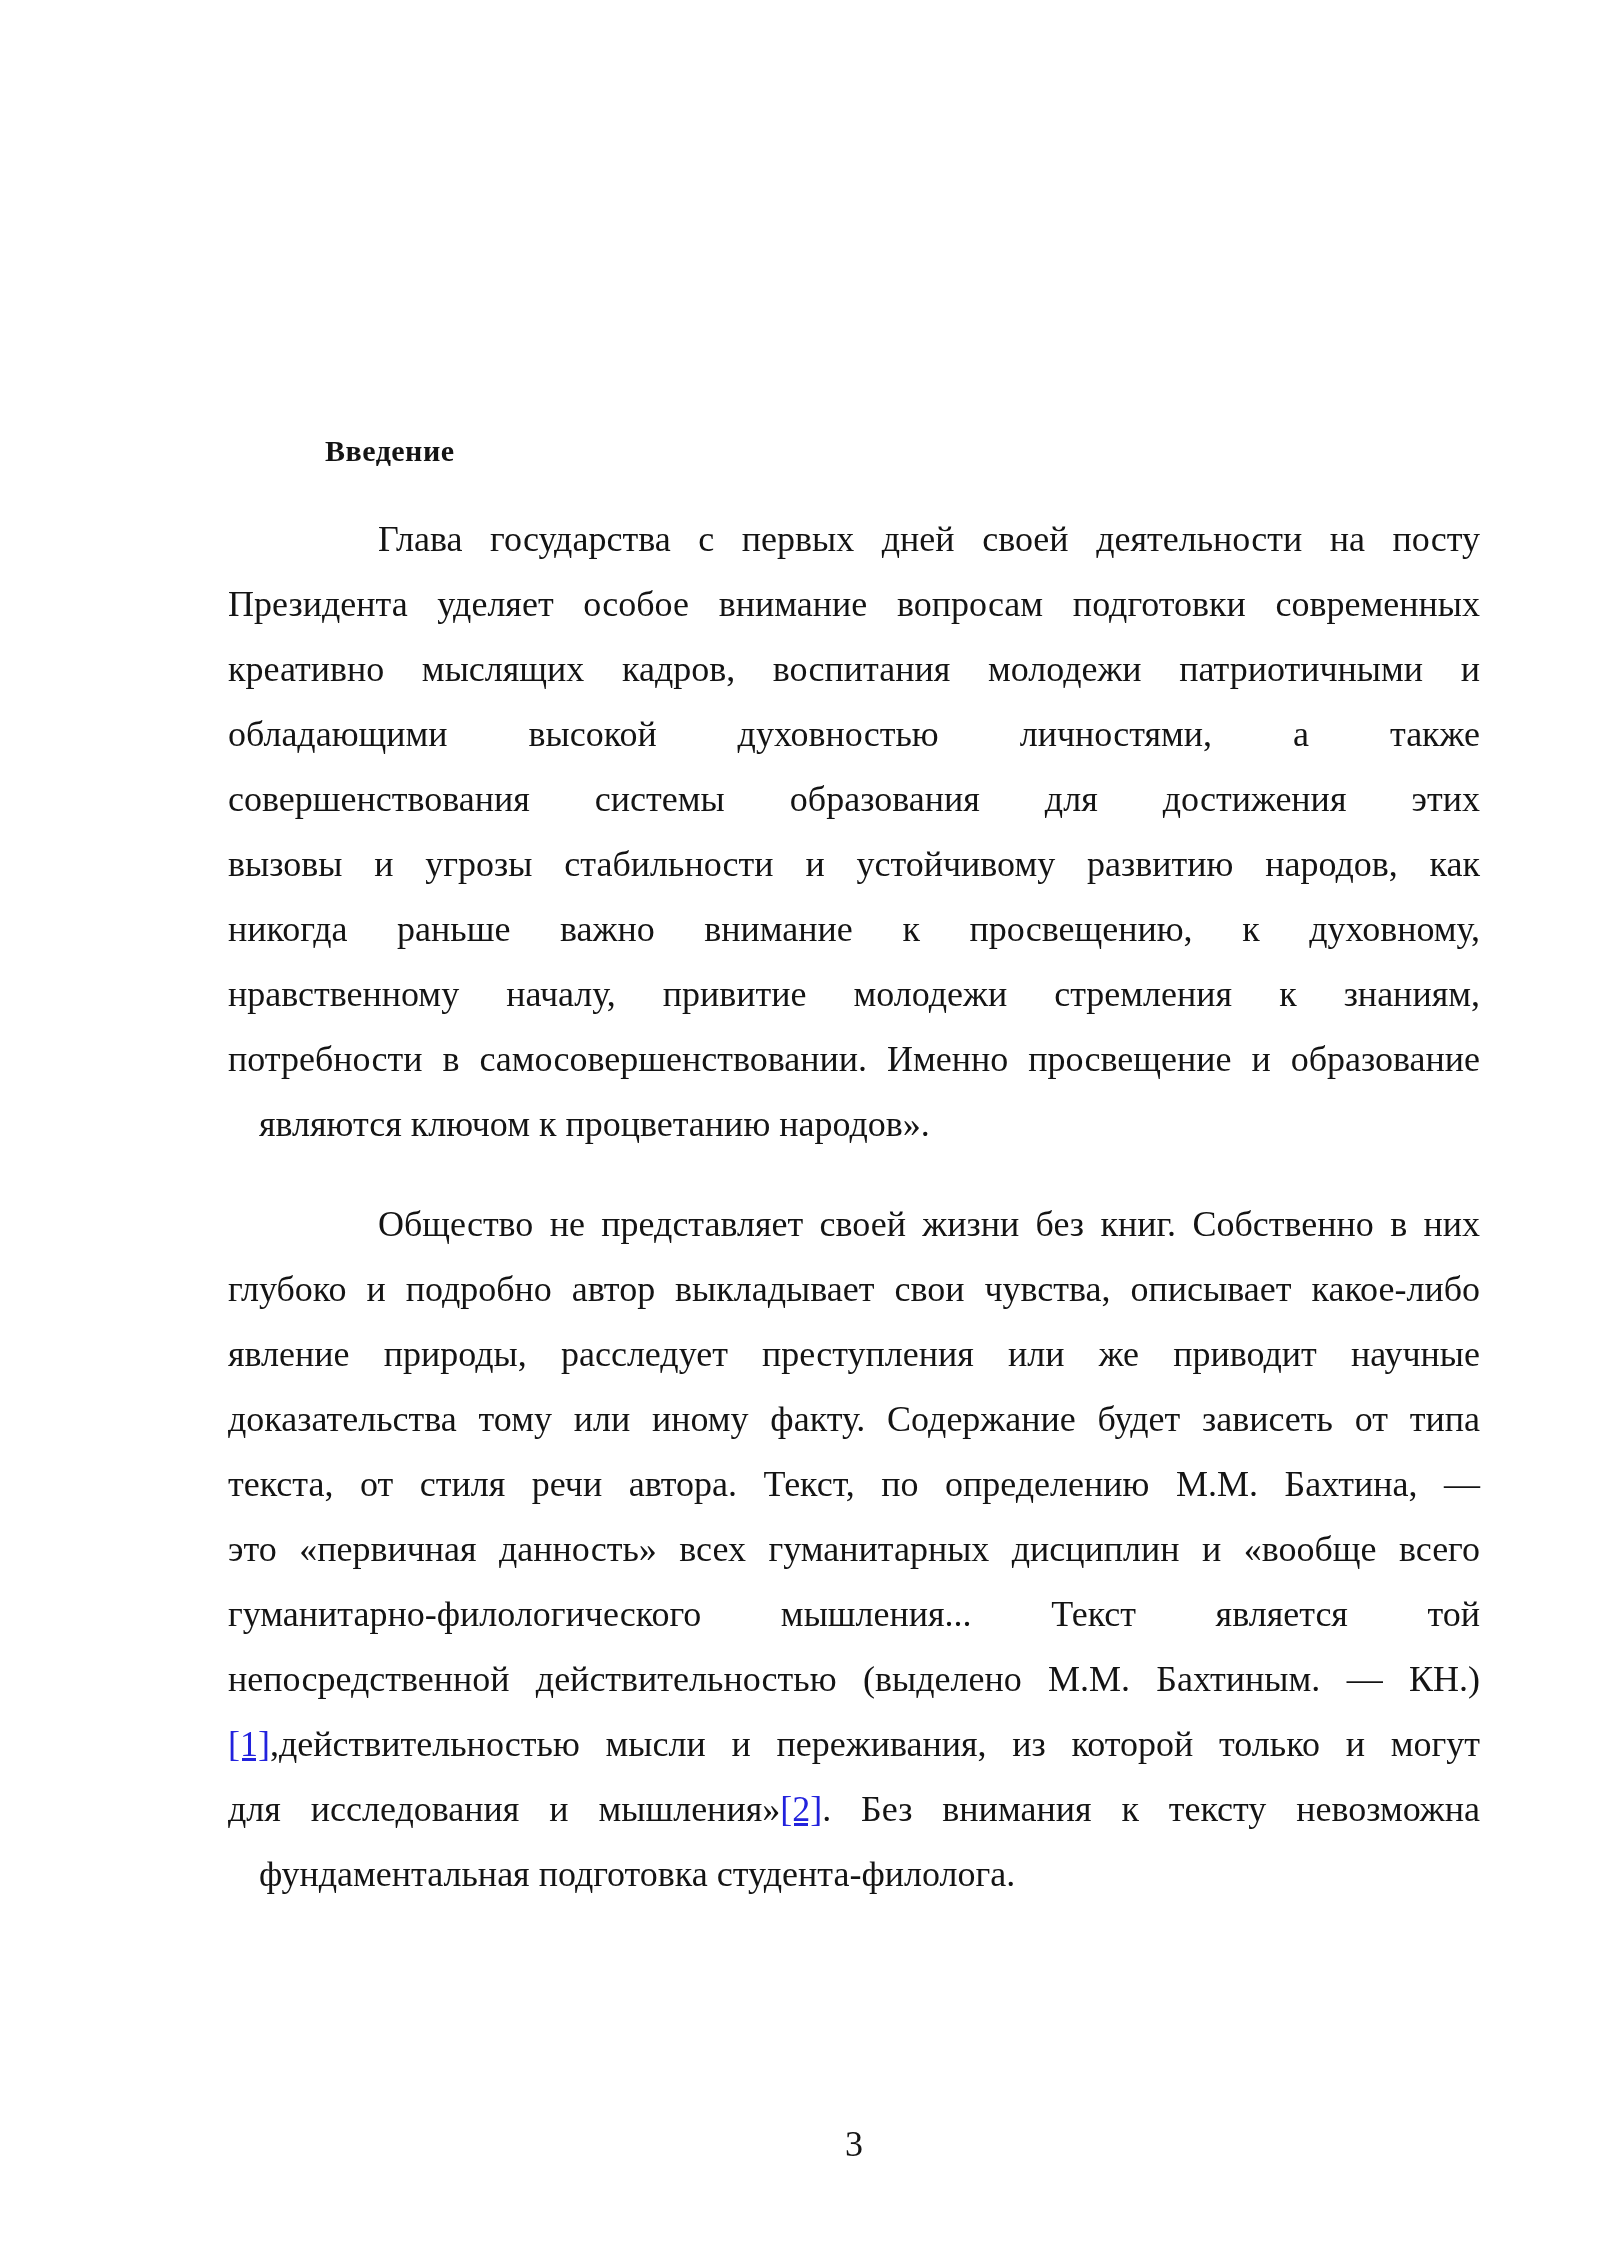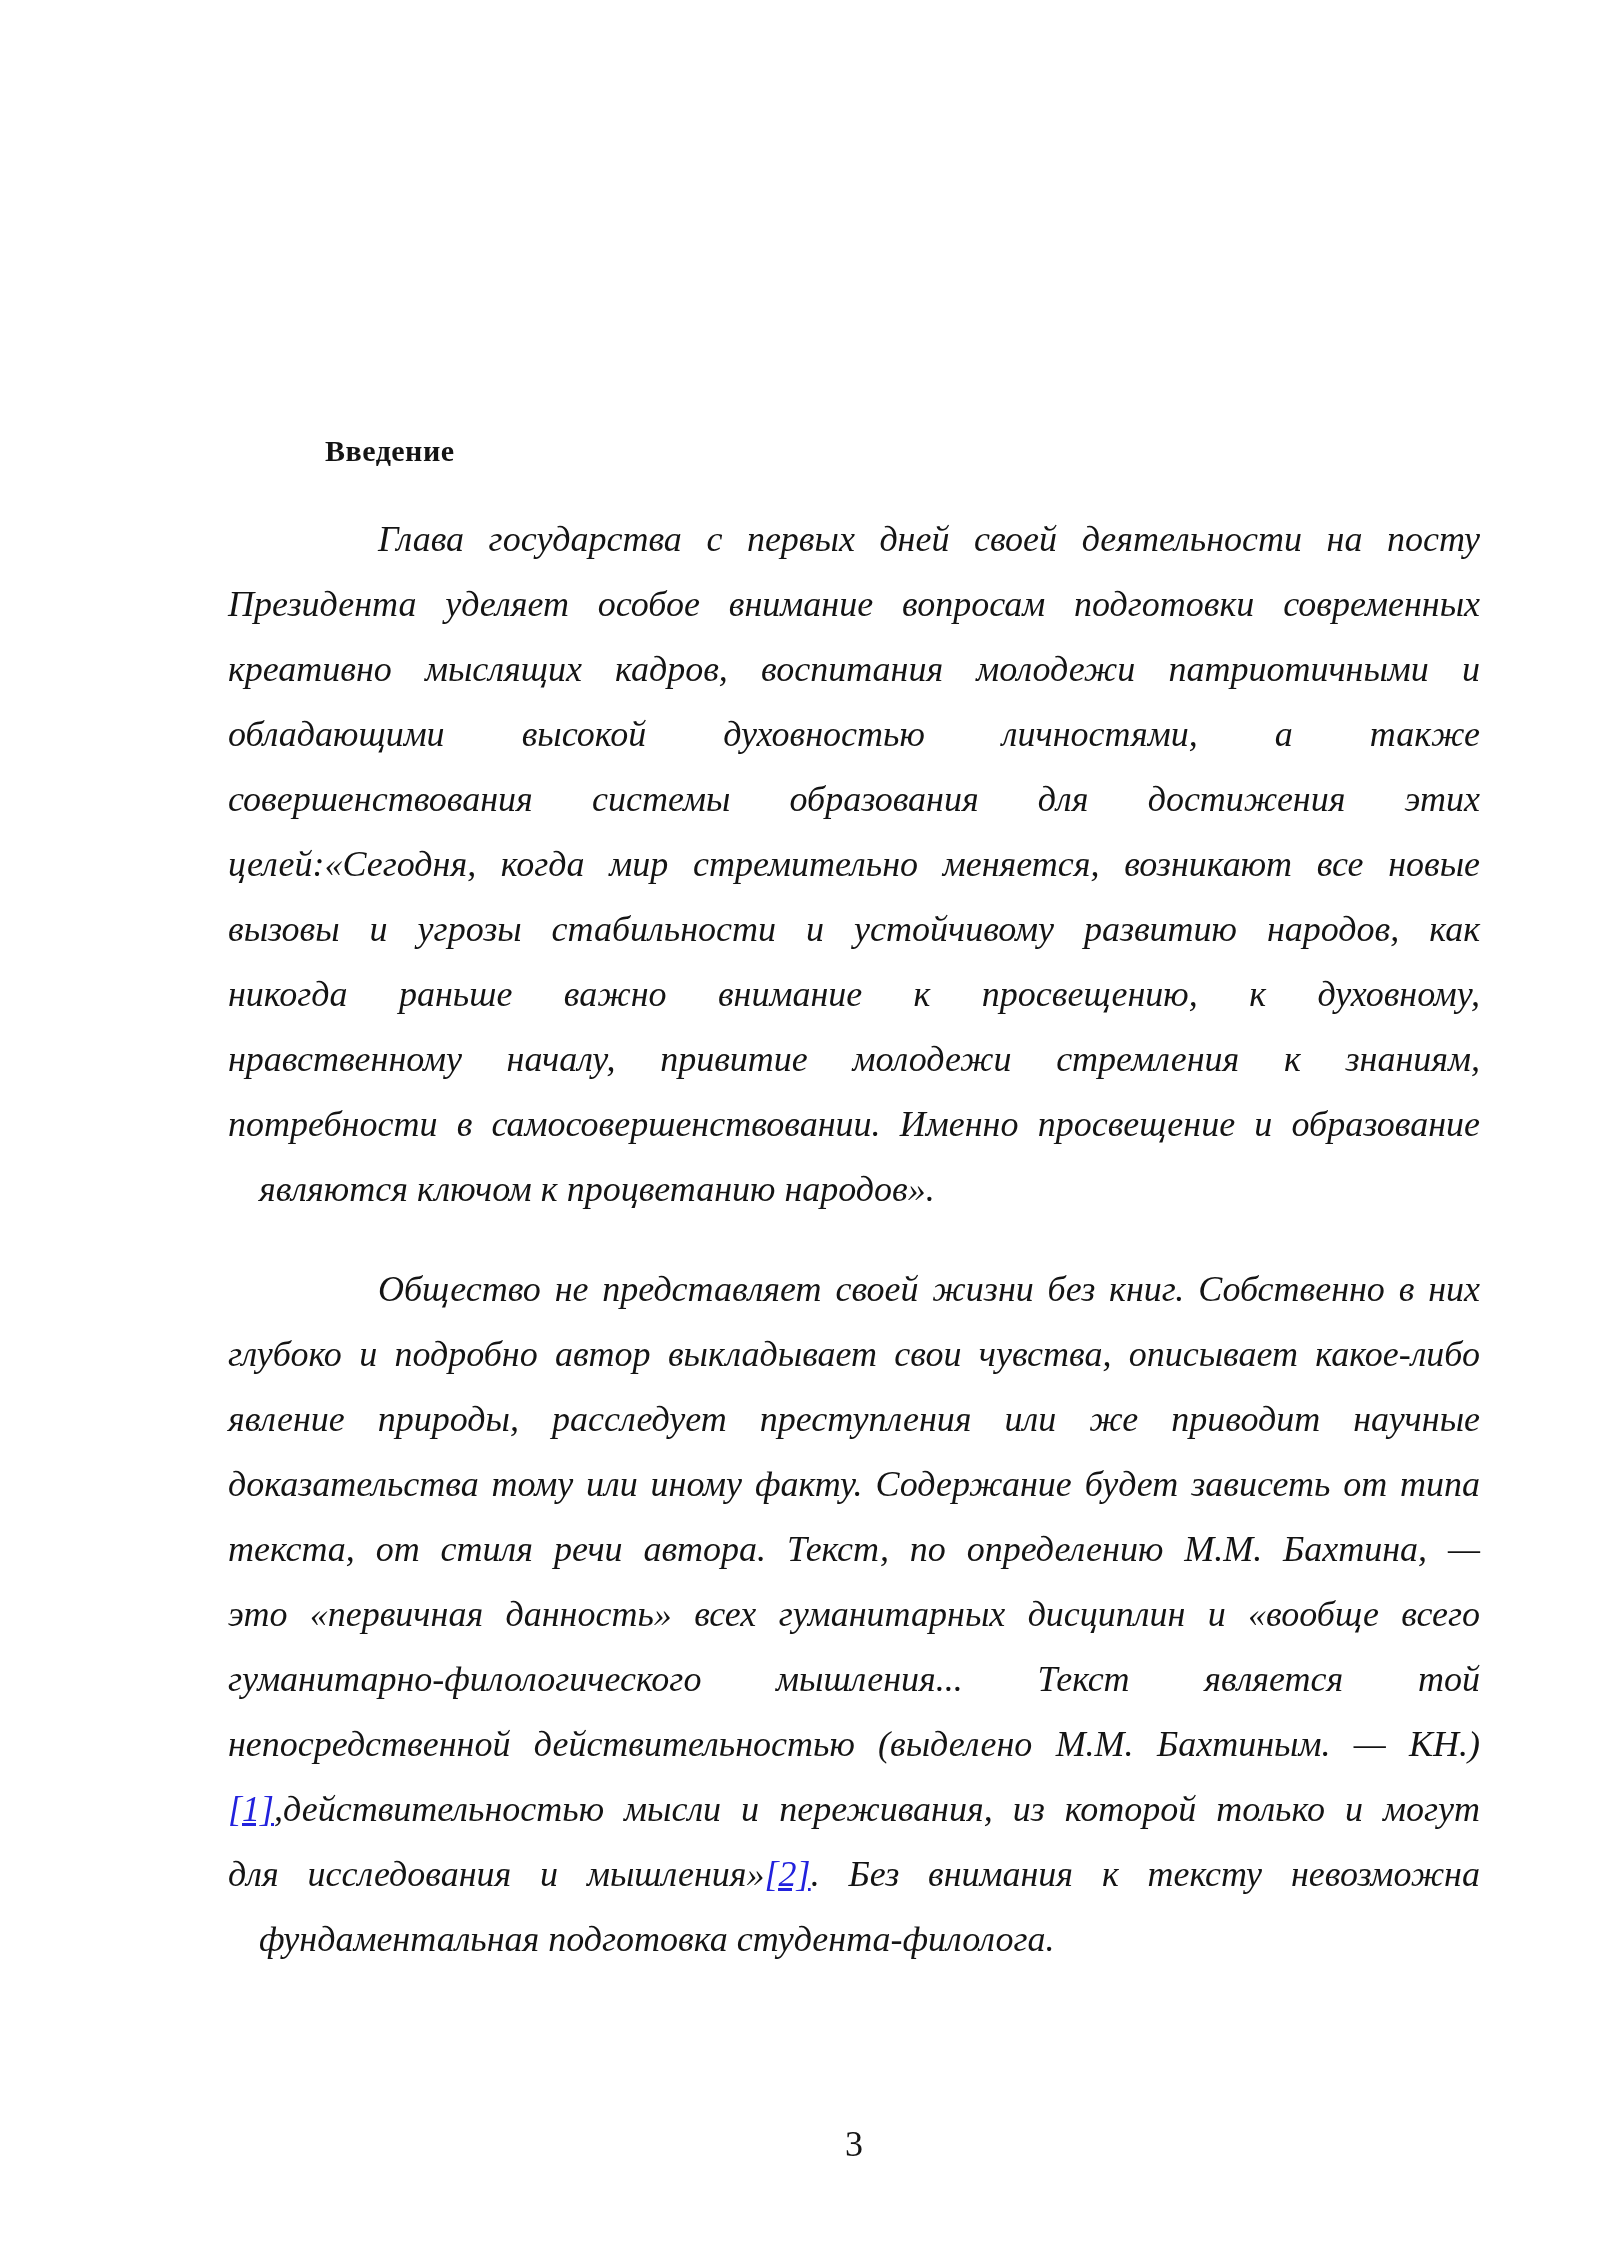--- a/index.html
+++ b/index.html
@@ -34,21 +34,20 @@
     font-size: 36px;
     line-height: 65px;
   }
   .paragraph + .paragraph {
     margin-top: 35px;
   }
   .line {
     text-align: justify;
     text-align-last: justify;
     min-height: 65px;
-    font-style: italic;
   }
   .line.first {
     padding-left: 150px;
   }
   .line.last {
     text-align-last: left;
     margin-left: 31px;
   }
   .ref-link {
     text-decoration: underline;
@@ -69,21 +68,20 @@
 
 <div class="content">
   <div class="heading">Введение</div>
   <div id="body-text">
       <div class="paragraph">
         <div class="line first"><span>Глава государства с первых дней своей деятельности на посту</span></div>
         <div class="line"><span>Президента уделяет особое внимание вопросам подготовки современных</span></div>
         <div class="line"><span>креативно мыслящих кадров, воспитания молодежи патриотичными и</span></div>
         <div class="line"><span>обладающими высокой духовностью личностями, а также</span></div>
         <div class="line"><span>совершенствования системы образования для достижения этих</span></div>
-        <div class="line"><span>целей:«Сегодня, когда мир стремительно меняется, возникают все новые</span></div>
         <div class="line"><span>вызовы и&nbsp;угрозы стабильности и&nbsp;устойчивому развитию народов, как</span></div>
         <div class="line"><span>никогда раньше важно внимание к&nbsp;просвещению, к&nbsp;духовному,</span></div>
         <div class="line"><span>нравственному началу, привитие молодежи стремления к&nbsp;знаниям,</span></div>
         <div class="line"><span>потребности в&nbsp;самосовершенствовании. Именно просвещение и&nbsp;образование</span></div>
         <div class="line last"><span>являются ключом к процветанию народов».</span></div>
       </div>
       <div class="paragraph">
         <div class="line first"><span>Общество не представляет своей жизни без книг. Собственно в них</span></div>
         <div class="line"><span>глубоко и подробно автор выкладывает свои чувства, описывает какое-либо</span></div>
         <div class="line"><span>явление природы, расследует преступления или же приводит научные</span></div>

